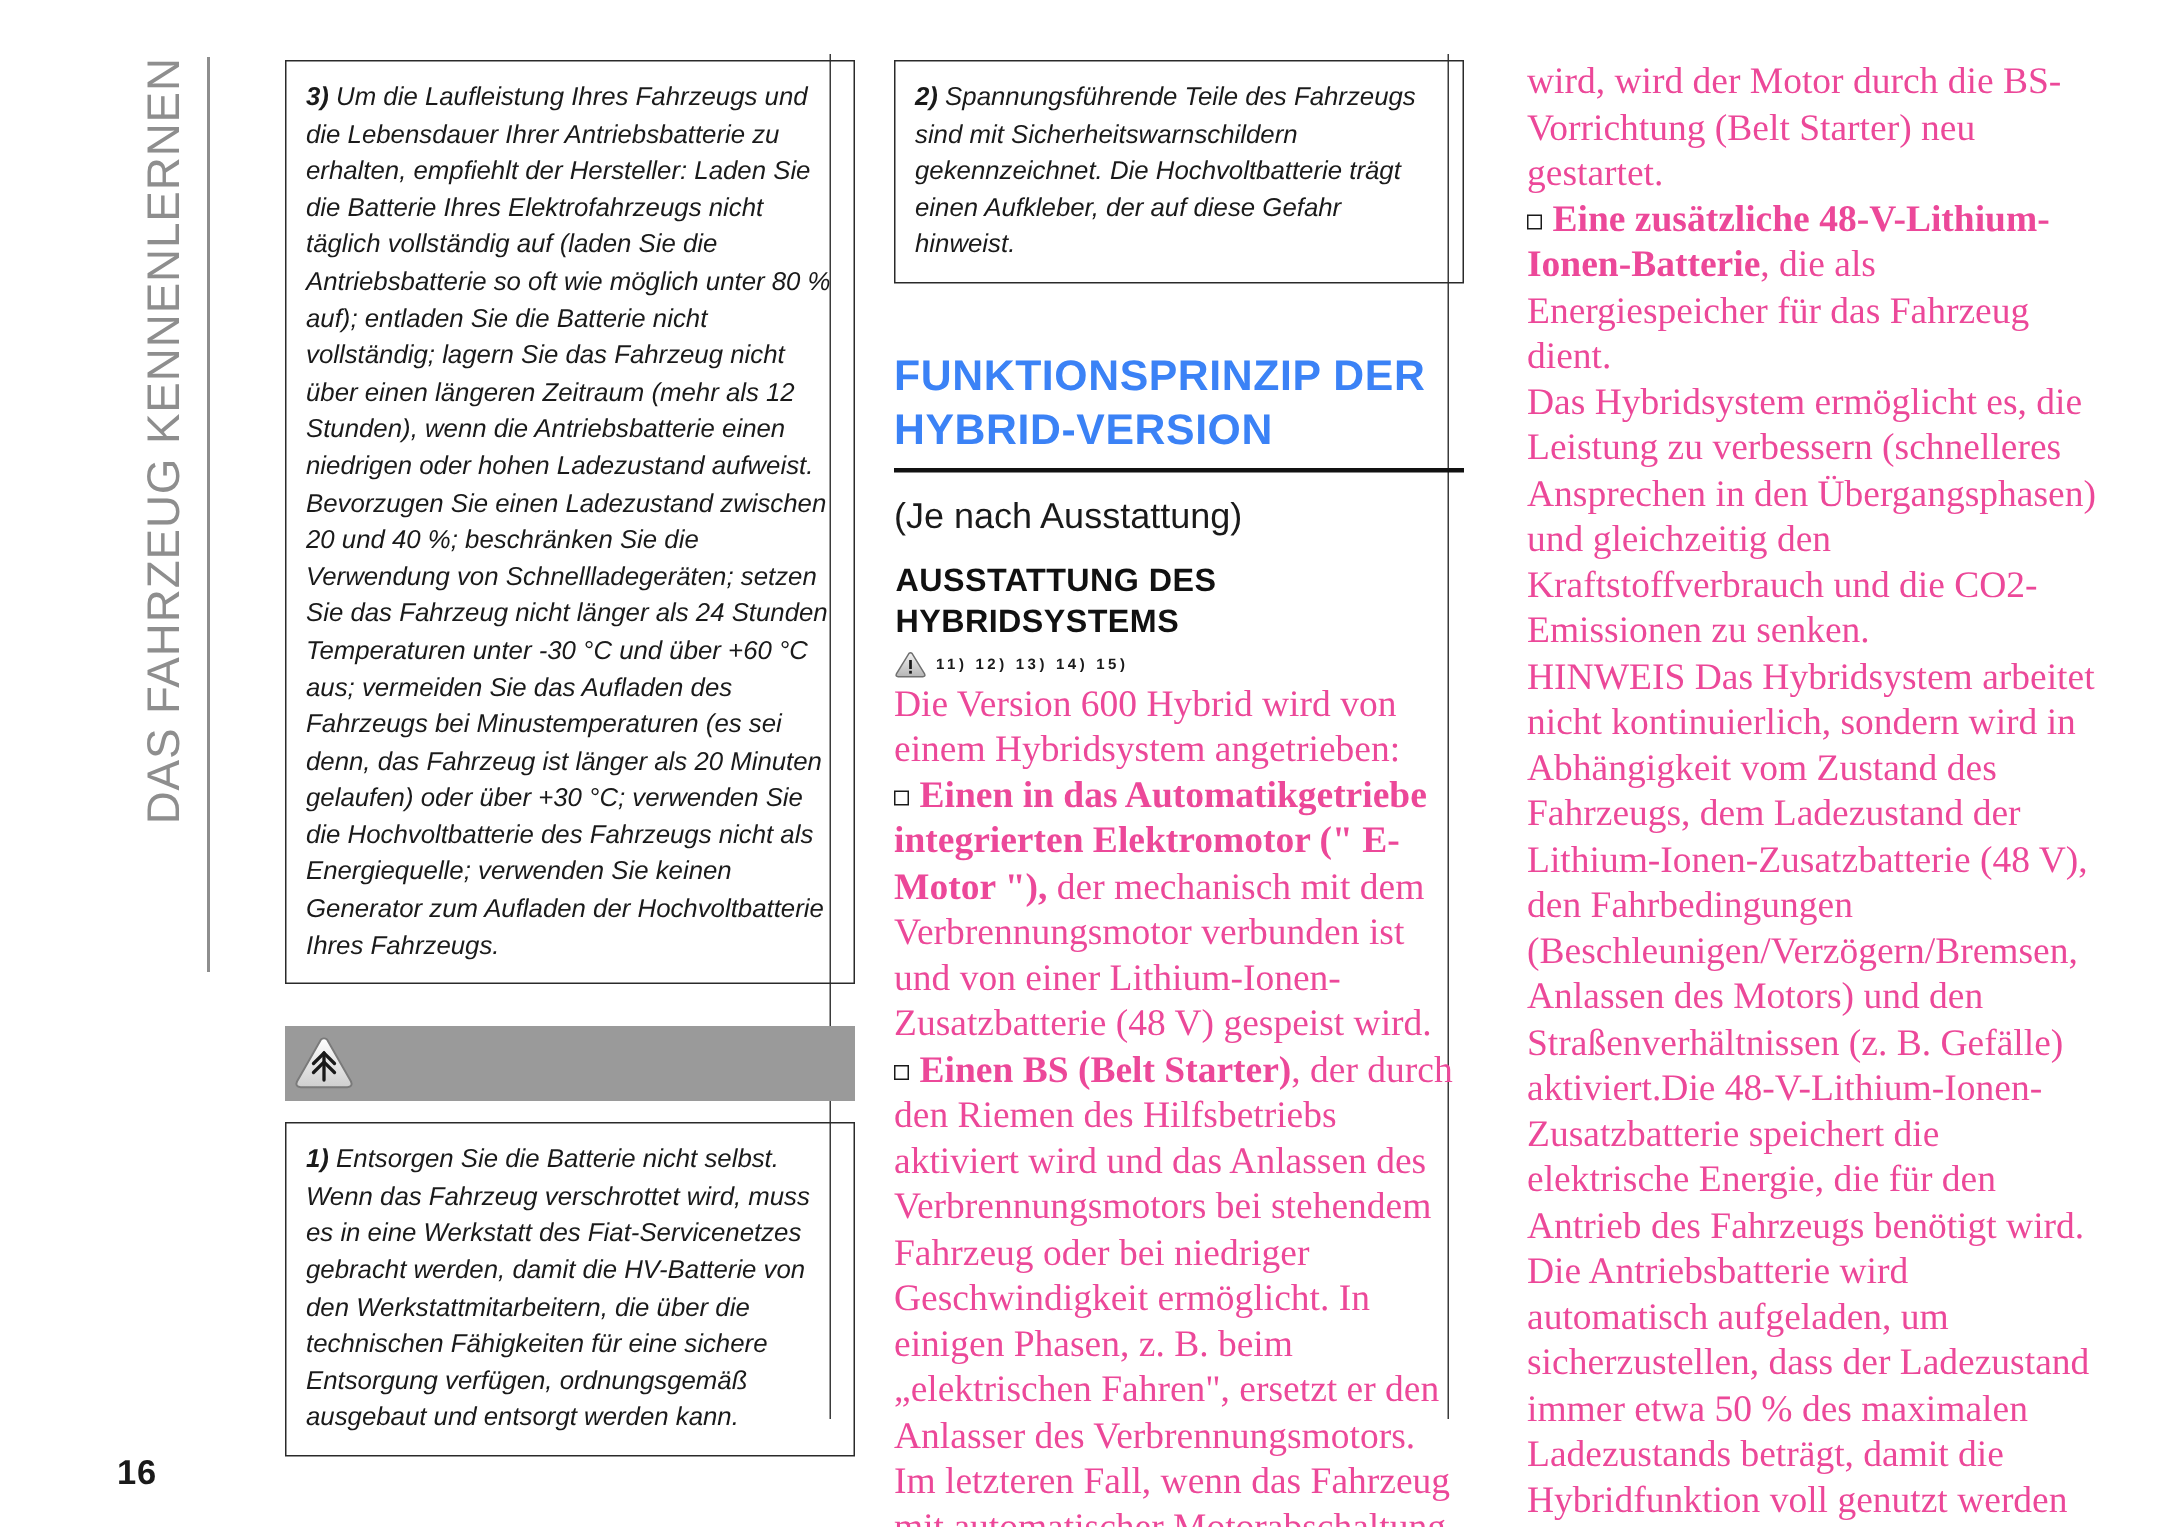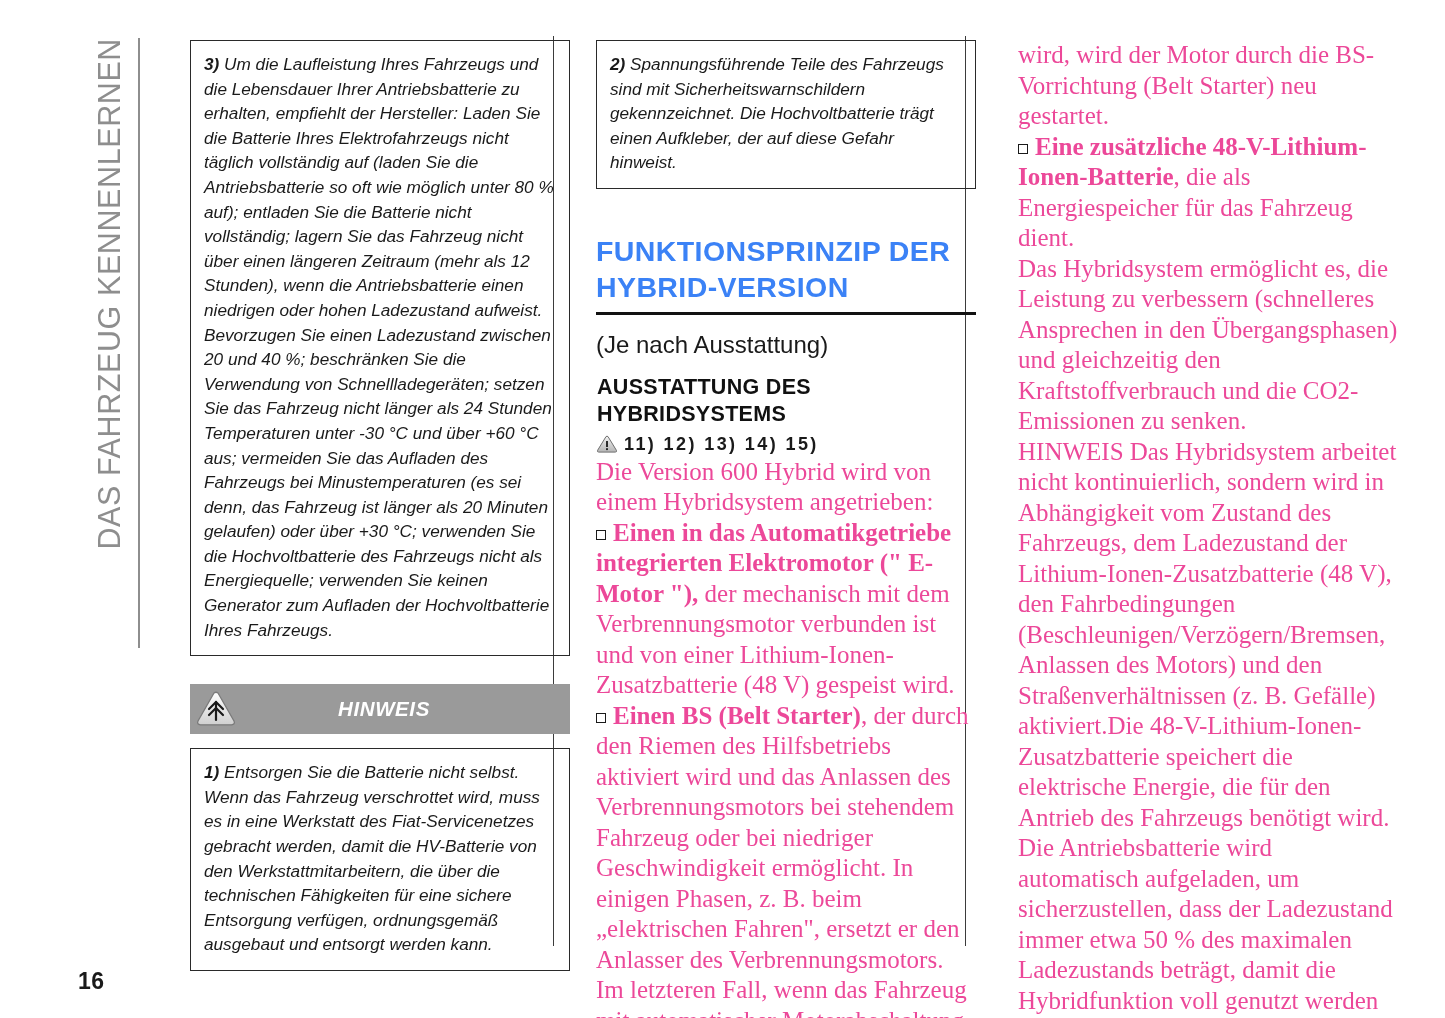--- a/index.html
+++ b/index.html
@@ -180,21 +180,21 @@
   
   .fn-row {
     display: flex;
     align-items: center;
     gap: 6px;
     margin-top: 6px;
     margin-bottom: 2px;
   }
   .warn-icon { width: 22px; height: 19px; display: block; }
   .fn-refs {
-    font-size: 18px;
+    font-size: 10px;
     font-weight: bold;
     letter-spacing: 2.4px;
     color: #1a1a1a;
   }
 
   
   .sq {
     display: inline-block;
     width: 10px;
     height: 10px;
@@ -233,21 +233,20 @@
             <stop offset="100%" stop-color="#cfcfcf"></stop>
           </linearGradient>
         </defs>
         <path d="M20 4 Q22 2.5 24 4 L40 32 Q41.5 35.5 37.5 35.8 L6.5 35.8 Q2.5 35.5 4 32 Z" fill="url(#trigrad)" stroke="#7a7a7a" stroke-width="1.3" stroke-linejoin="round"></path>
         <g stroke="#1a1a1a" stroke-width="2.2" fill="none" stroke-linecap="round">
           <line x1="22" y1="13" x2="22" y2="31"></line>
           <path d="M15 20 L22 13 L29 20"></path>
           <path d="M15 26 L22 19 L29 26"></path>
         </g>
       </svg>
-      <div class="hinweis-label">HINWEIS</div>
     </div>
 
     <div class="note-box after-bar">
       <p><span class="marker">1)</span> <span>Entsorgen Sie die Batterie nicht selbst. Wenn das Fahrzeug verschrottet wird, muss es in eine Werkstatt des Fiat-Servicenetzes gebracht werden, damit die HV-Batterie von den Werkstattmitarbeitern, die über die technischen Fähigkeiten für eine sichere Entsorgung verfügen, ordnungsgemäß ausgebaut und entsorgt werden kann.</span></p>
     </div>
 
   </div>
 
   <div class="col col2">
 

